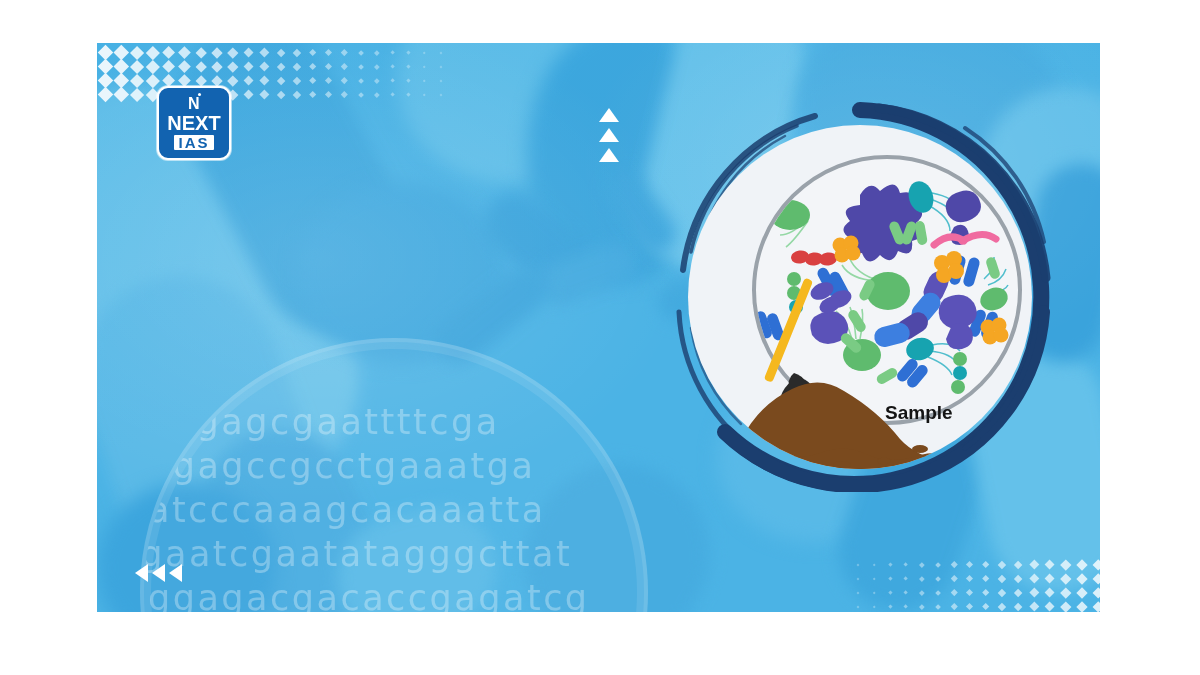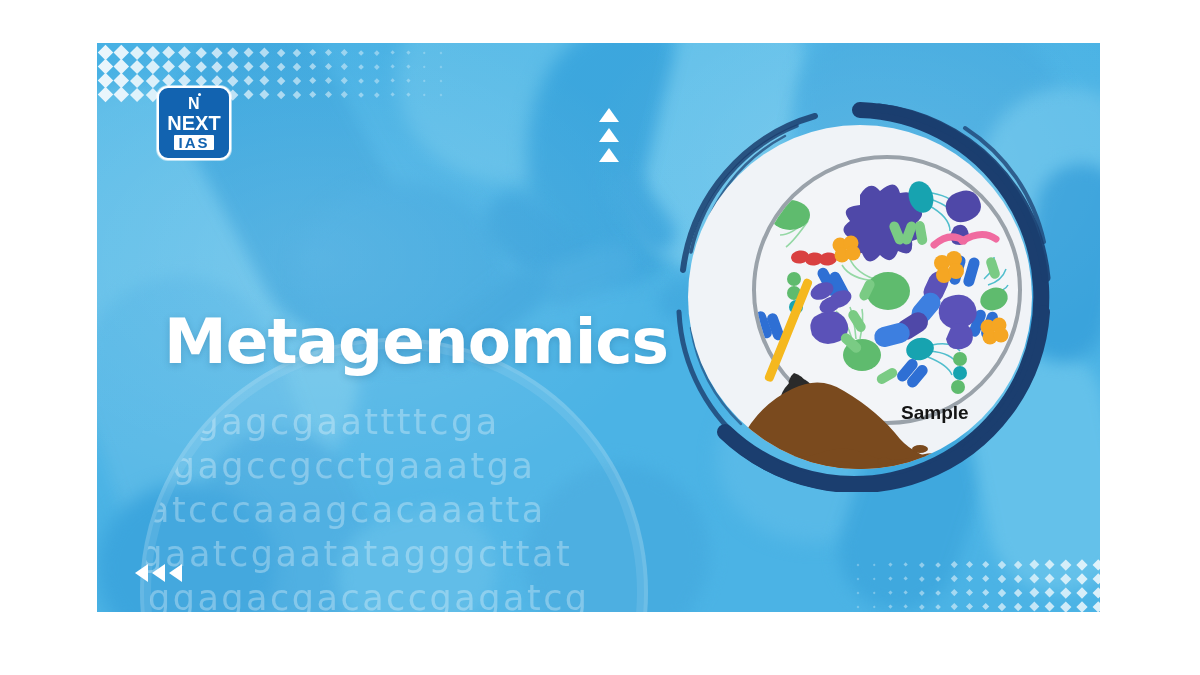--- a/index.html
+++ b/index.html
@@ -105,21 +105,21 @@
     position:absolute;left:64px;top:30px;width:262px;height:262px;
     border-radius:50%;background:#F3F5F8;border:4px solid #9AA2AA;
     overflow:hidden;
   }
   #microbes{position:absolute;left:0;top:0;width:262px;height:262px;}
 
   #soil{position:absolute;left:36px;top:236px;width:250px;height:112px;}
   #trowel{position:absolute;left:46px;top:148px;width:120px;height:180px;}
 
   #sample-label{
-    position:absolute;left:236px;top:300px;
+    position:absolute;left:220px;top:300px;
     color:#141414;font-size:19px;font-weight:700;
     font-family:"Liberation Sans",sans-serif;
   }
 </style>
 </head>
 <body>
 
 <div id="canvas">
 
   <div id="banner">
@@ -186,21 +186,20 @@
         <span class="hrow"><span class="dia" style="width: 2px; height: 2px; background: rgb(255, 255, 255); opacity: 0.3; margin: 0px 7px;"></span><span class="dia" style="width: 2.42857px; height: 2.42857px; background: rgb(255, 255, 255); opacity: 0.33; margin: 0px 6.8px;"></span><span class="dia" style="width: 2.85714px; height: 2.85714px; background: rgb(255, 255, 255); opacity: 0.37; margin: 0px 6.6px;"></span><span class="dia" style="width: 3.28571px; height: 3.28571px; background: rgb(255, 255, 255); opacity: 0.4; margin: 0px 6.4px;"></span><span class="dia" style="width: 3.71429px; height: 3.71429px; background: rgb(255, 255, 255); opacity: 0.43; margin: 0px 6.1px;"></span><span class="dia" style="width: 4.14286px; height: 4.14286px; background: rgb(255, 255, 255); opacity: 0.47; margin: 0px 5.9px;"></span><span class="dia" style="width: 4.57143px; height: 4.57143px; background: rgb(255, 255, 255); opacity: 0.5; margin: 0px 5.7px;"></span><span class="dia" style="width: 5px; height: 5px; background: rgb(255, 255, 255); opacity: 0.53; margin: 0px 5.5px;"></span><span class="dia" style="width: 5.42857px; height: 5.42857px; background: rgb(255, 255, 255); opacity: 0.57; margin: 0px 5.3px;"></span><span class="dia" style="width: 5.85714px; height: 5.85714px; background: rgb(255, 255, 255); opacity: 0.6; margin: 0px 5.1px;"></span><span class="dia" style="width: 6.28571px; height: 6.28571px; background: rgb(255, 255, 255); opacity: 0.63; margin: 0px 4.9px;"></span><span class="dia" style="width: 6.71429px; height: 6.71429px; background: rgb(255, 255, 255); opacity: 0.67; margin: 0px 4.6px;"></span><span class="dia" style="width: 7.14286px; height: 7.14286px; background: rgb(255, 255, 255); opacity: 0.7; margin: 0px 4.4px;"></span><span class="dia" style="width: 7.57143px; height: 7.57143px; background: rgb(255, 255, 255); opacity: 0.73; margin: 0px 4.2px;"></span><span class="dia" style="width: 8px; height: 8px; background: rgb(255, 255, 255); opacity: 0.77; margin: 0px 4px;"></span><span class="dia" style="width: 8.42857px; height: 8.42857px; background: rgb(255, 255, 255); opacity: 0.8; margin: 0px 3.8px;"></span></span>
         <span class="hrow"><span class="dia" style="width: 2px; height: 2px; background: rgb(255, 255, 255); opacity: 0.3; margin: 0px 7px;"></span><span class="dia" style="width: 2.42857px; height: 2.42857px; background: rgb(255, 255, 255); opacity: 0.33; margin: 0px 6.8px;"></span><span class="dia" style="width: 2.85714px; height: 2.85714px; background: rgb(255, 255, 255); opacity: 0.37; margin: 0px 6.6px;"></span><span class="dia" style="width: 3.28571px; height: 3.28571px; background: rgb(255, 255, 255); opacity: 0.4; margin: 0px 6.4px;"></span><span class="dia" style="width: 3.71429px; height: 3.71429px; background: rgb(255, 255, 255); opacity: 0.43; margin: 0px 6.1px;"></span><span class="dia" style="width: 4.14286px; height: 4.14286px; background: rgb(255, 255, 255); opacity: 0.47; margin: 0px 5.9px;"></span><span class="dia" style="width: 4.57143px; height: 4.57143px; background: rgb(255, 255, 255); opacity: 0.5; margin: 0px 5.7px;"></span><span class="dia" style="width: 5px; height: 5px; background: rgb(255, 255, 255); opacity: 0.53; margin: 0px 5.5px;"></span><span class="dia" style="width: 5.42857px; height: 5.42857px; background: rgb(255, 255, 255); opacity: 0.57; margin: 0px 5.3px;"></span><span class="dia" style="width: 5.85714px; height: 5.85714px; background: rgb(255, 255, 255); opacity: 0.6; margin: 0px 5.1px;"></span><span class="dia" style="width: 6.28571px; height: 6.28571px; background: rgb(255, 255, 255); opacity: 0.63; margin: 0px 4.9px;"></span><span class="dia" style="width: 6.71429px; height: 6.71429px; background: rgb(255, 255, 255); opacity: 0.67; margin: 0px 4.6px;"></span><span class="dia" style="width: 7.14286px; height: 7.14286px; background: rgb(255, 255, 255); opacity: 0.7; margin: 0px 4.4px;"></span><span class="dia" style="width: 7.57143px; height: 7.57143px; background: rgb(255, 255, 255); opacity: 0.73; margin: 0px 4.2px;"></span><span class="dia" style="width: 8px; height: 8px; background: rgb(255, 255, 255); opacity: 0.77; margin: 0px 4px;"></span><span class="dia" style="width: 8.42857px; height: 8.42857px; background: rgb(255, 255, 255); opacity: 0.8; margin: 0px 3.8px;"></span></span>
       </div>
 
     <div id="logo">
       <span class="ln l1"><span>N</span><span class="dot"></span></span>
       <span class="ln l2">NEXT</span>
       <span class="ln l3">IAS</span>
     </div>
 
-    <div id="title">Metagenomics</div>
 
     <div id="illus">
 
       <svg id="brush-ring" viewBox="0 0 390 390">
         <g fill="none" stroke="#1B3E6F" stroke-linecap="round">
           <path d="M195 8 A187 187 0 1 1 60 330" stroke-width="16"></path>
           <path d="M214 6 A189 189 0 0 1 381 176" stroke-width="9" opacity=".9"></path>
           <path d="M150 14 A184 184 0 0 0 18 168" stroke-width="6" opacity=".85"></path>
           <path d="M132 24 A176 176 0 0 0 26 150" stroke-width="3.5" opacity=".8"></path>
           <path d="M120 34 A168 168 0 0 0 34 148" stroke-width="2.5" opacity=".7"></path>

